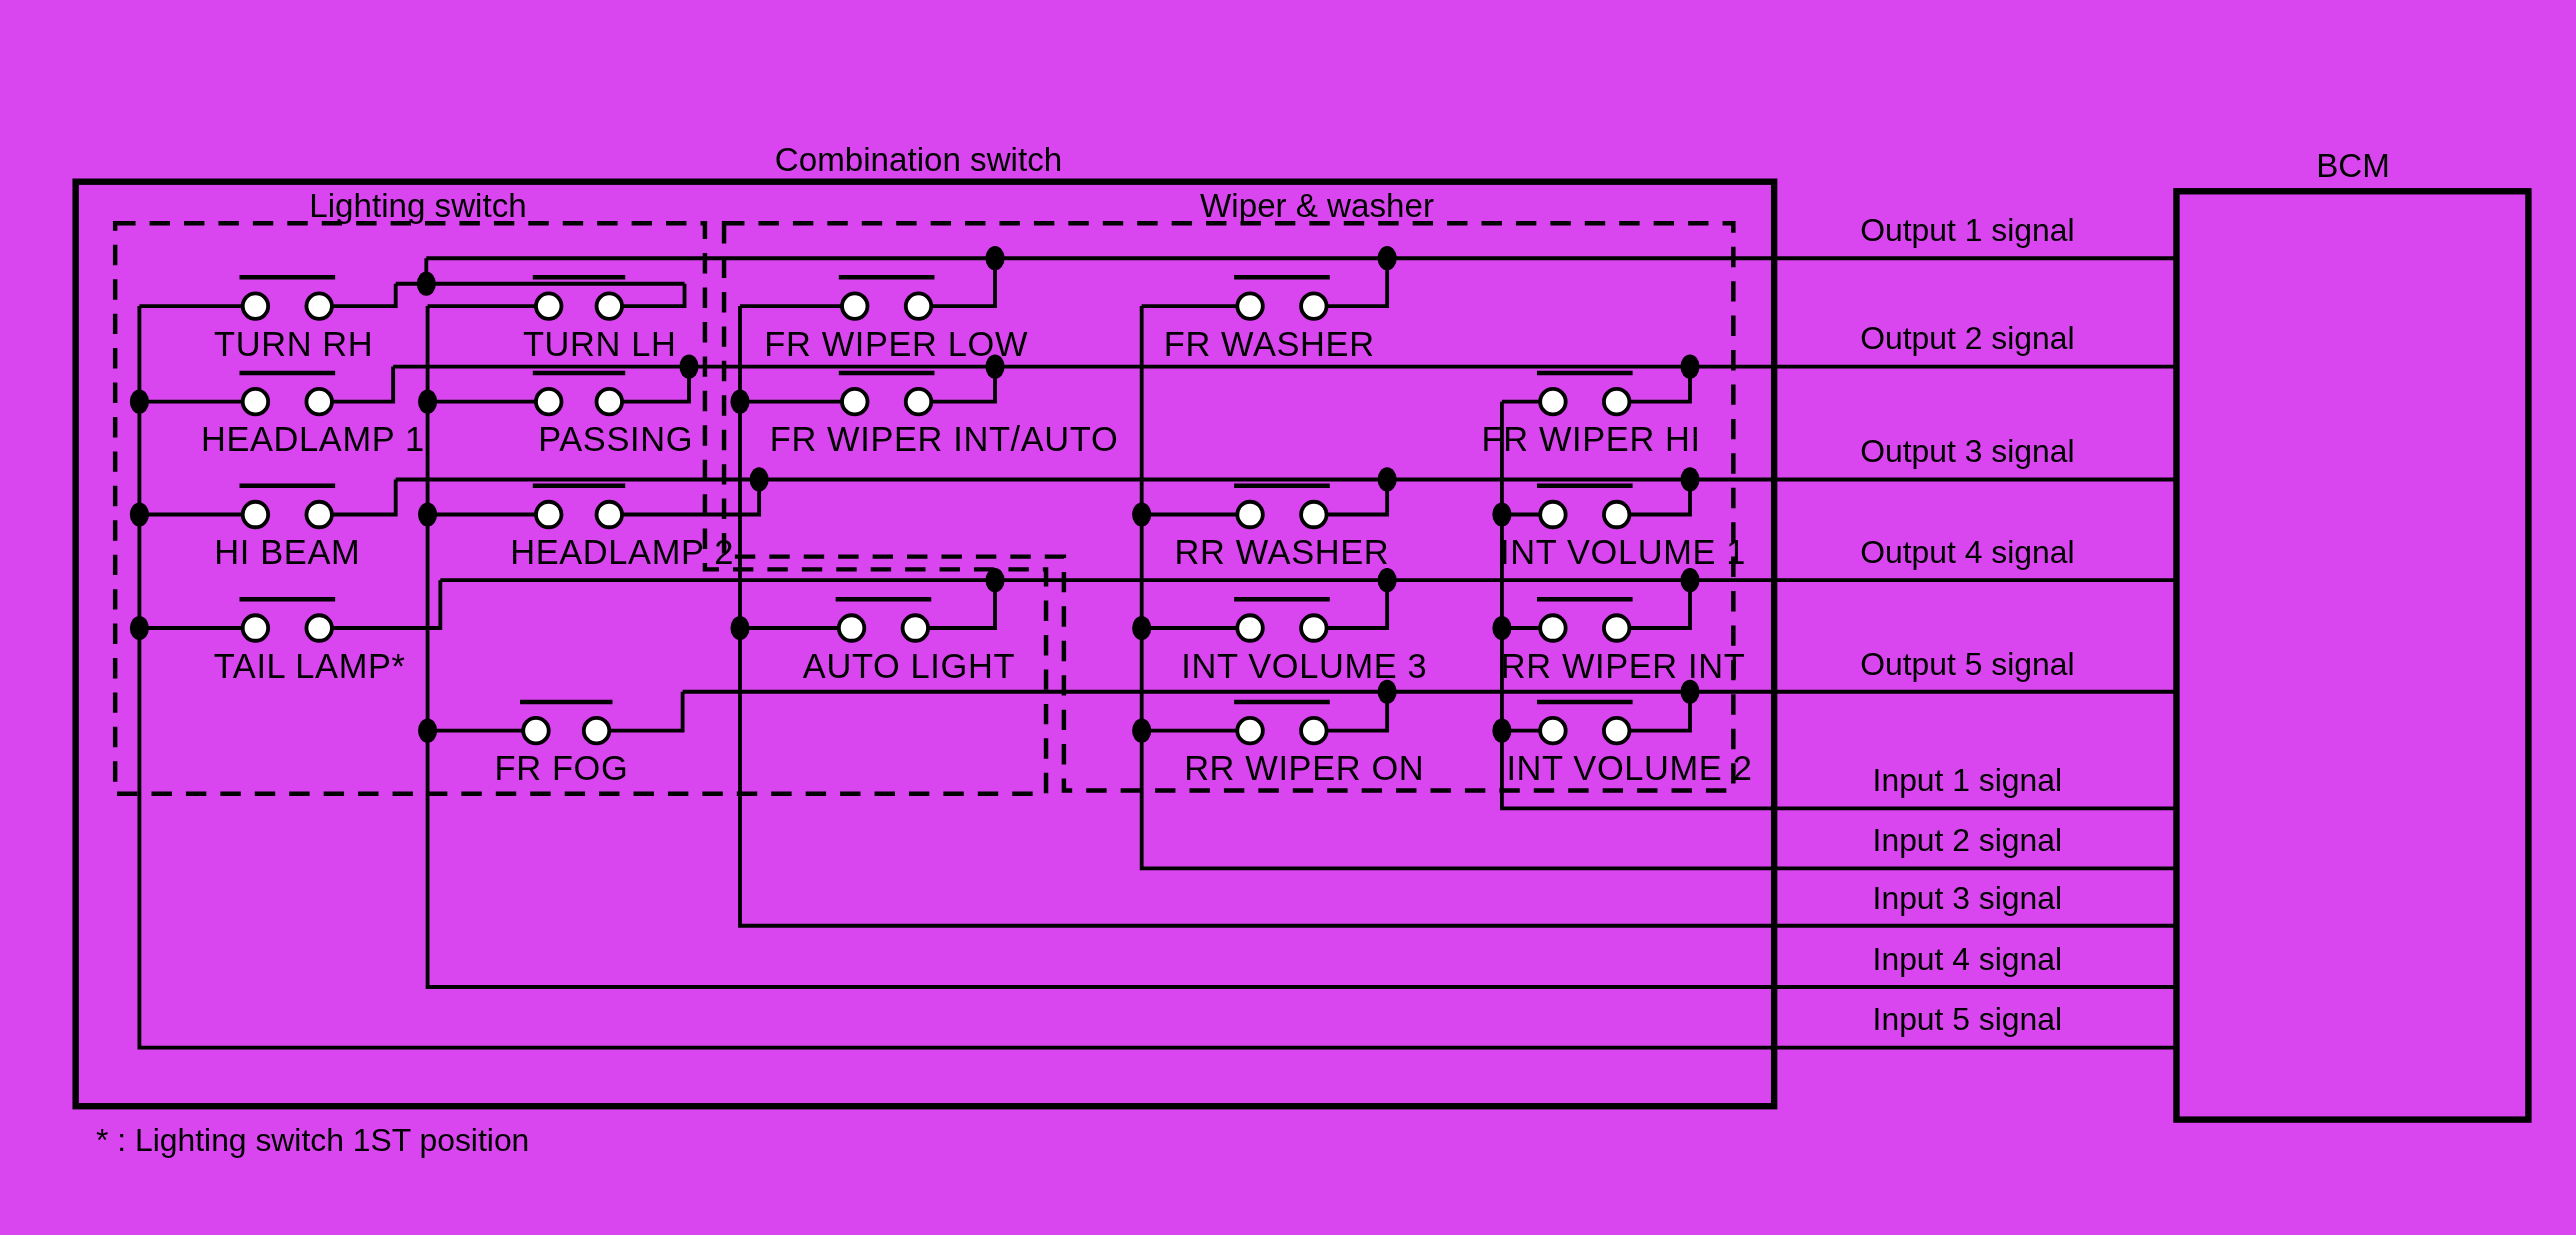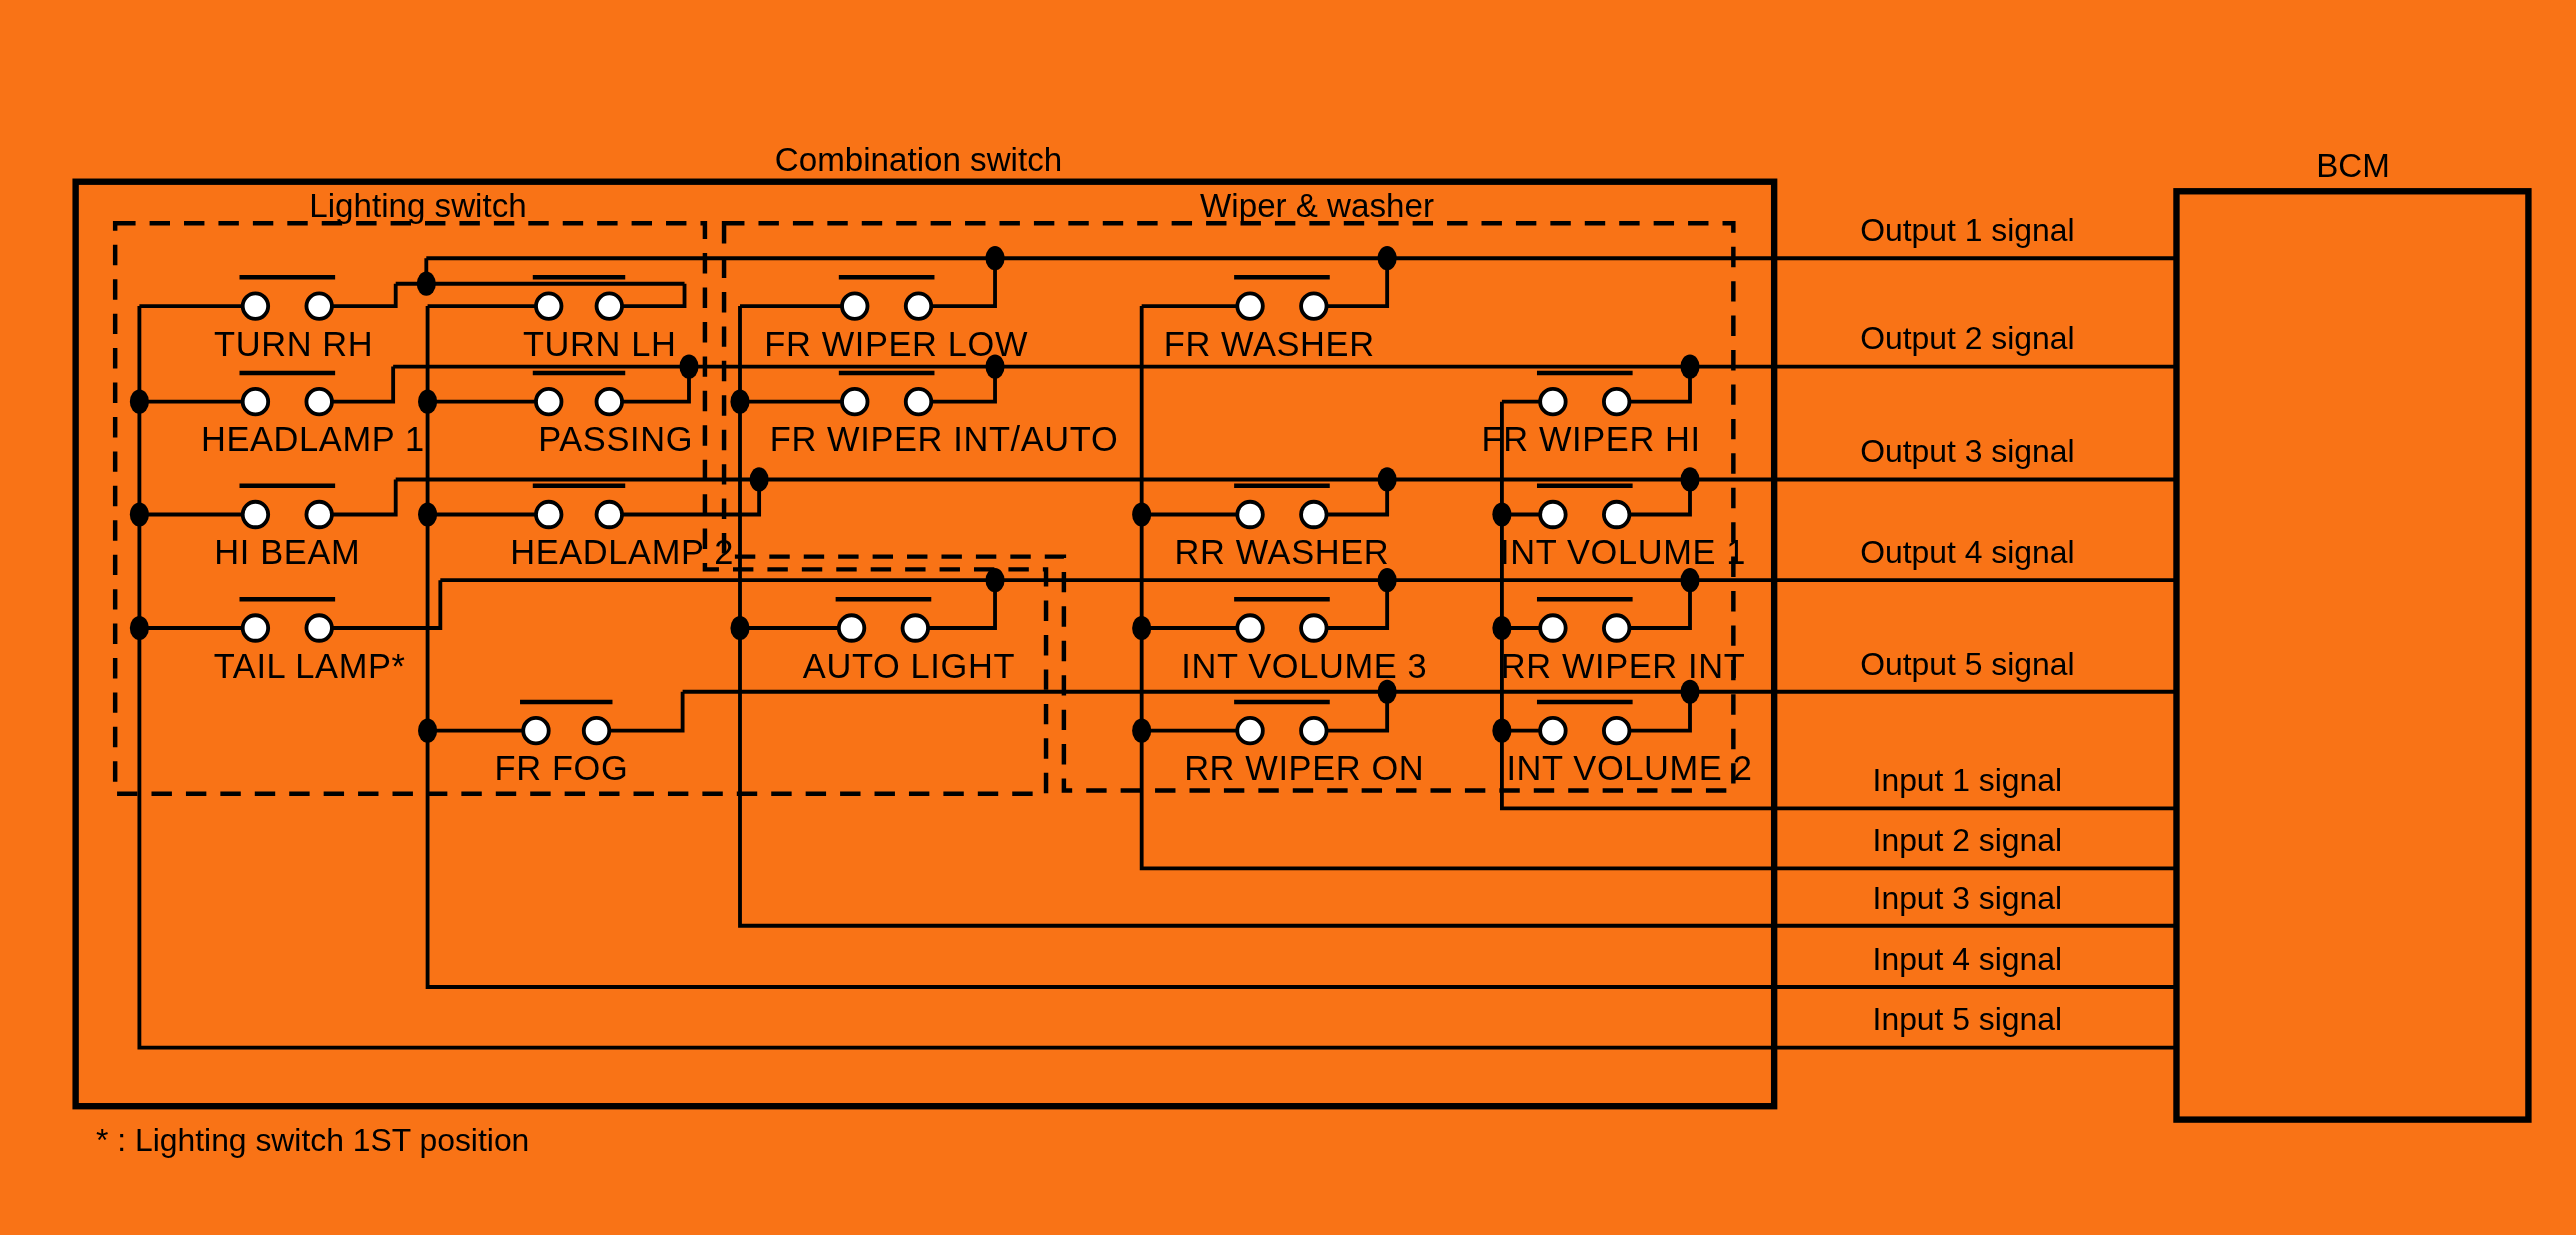--- a/index.html
+++ b/index.html
@@ -1,16 +1,16 @@
 <!DOCTYPE html>
 <html style="font-size:10.2px"><head>
 <meta charset="utf-8">
 <style>
   html,body{margin:0;padding:0;background:#ffffff;}
-  .page{width:2576px;height:1235px;background:#f97316;position:relative;font-family:"Liberation Sans",sans-serif;}
+  .page{width:2576px;height:1235px;background:#d946ef;position:relative;font-family:"Liberation Sans",sans-serif;}
   svg{display:block;}
   text{fill:#000;}
   .lbl{font-size:54px;letter-spacing:1px;}
   .sig{font-size:50px;}
   .grp{font-size:52px;}
   .ttl{font-size:52px;}
   .foot{font-size:50px;}
   .wire{stroke:#000;stroke-width:6;fill:none;}
   .thick{stroke:#000;stroke-width:10;fill:none;}
   .dash{stroke:#000;stroke-width:7;fill:none;stroke-dasharray:32 22;}

